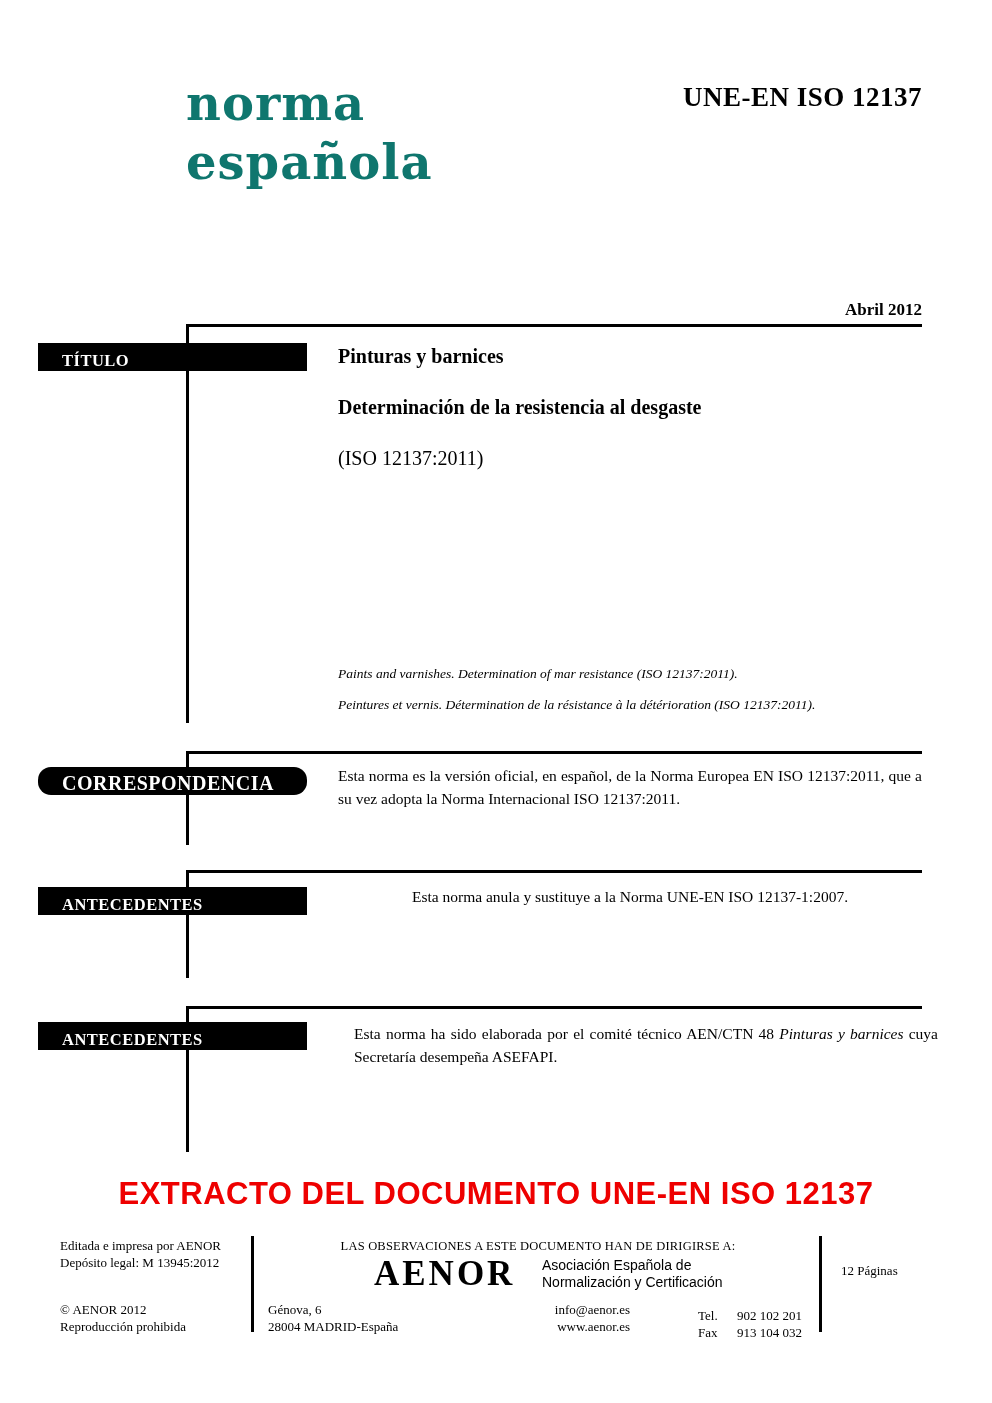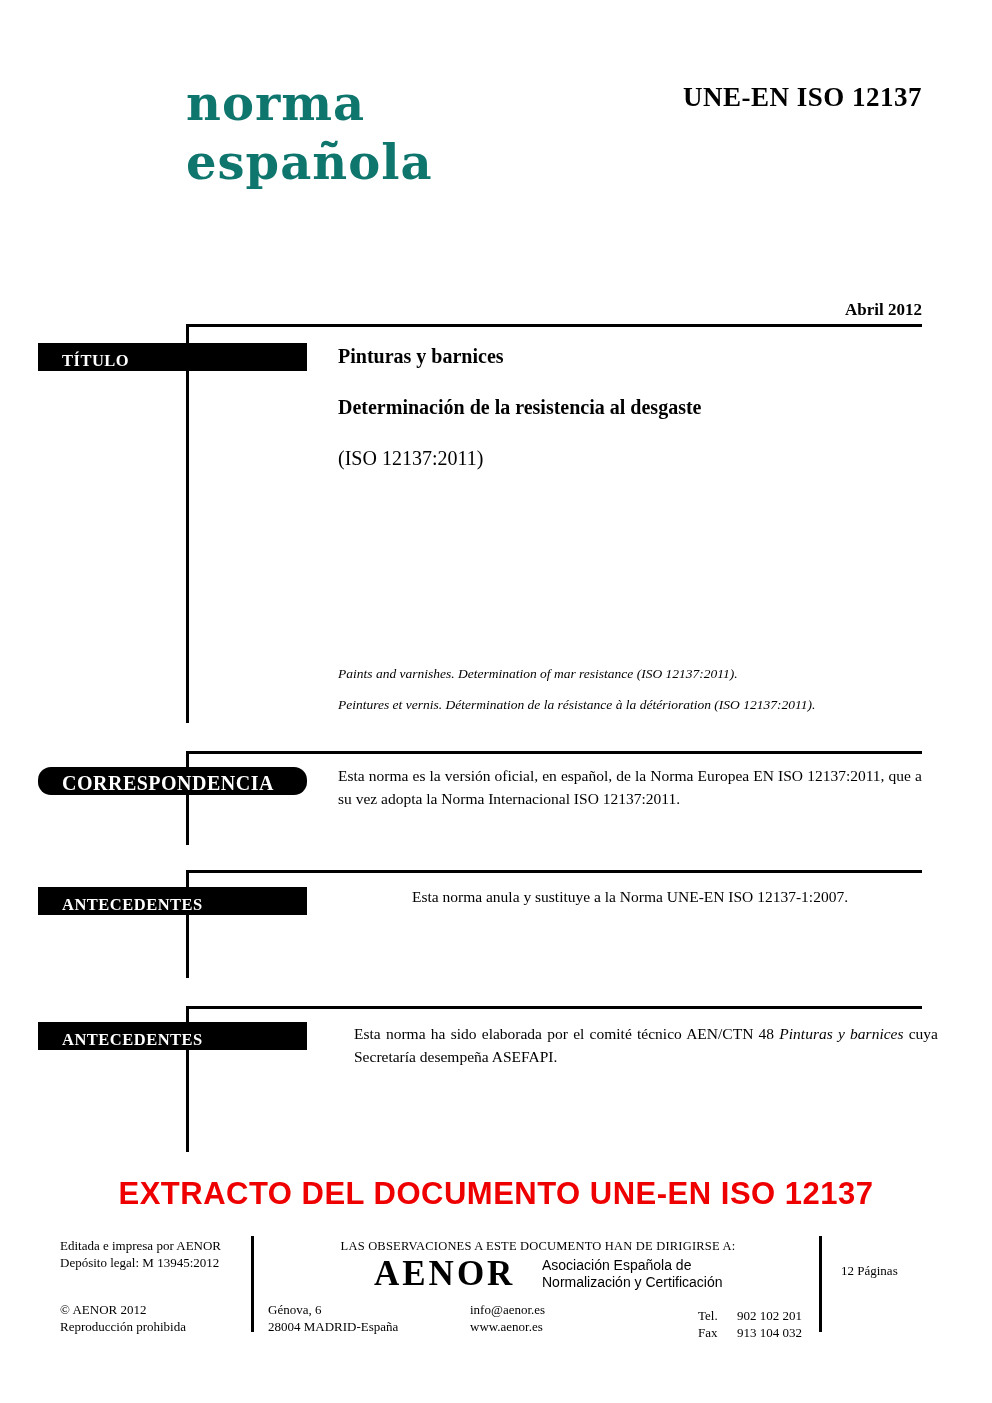--- a/index.html
+++ b/index.html
@@ -34,21 +34,21 @@
 
   .fsmall { font-size:13px; line-height:16.5px; }
   .fdivider { width:3px; background:#000; top:1236px; height:96px; }
   .notice { left:262px; width:552px; top:1239px; text-align:center; font-size:12.5px; letter-spacing:0.2px; }
   .aenor-logo { left:374px; top:1254px; font-size:35px; font-weight:700; letter-spacing:3px; }
   .aenor-tagline { left:542px; top:1257px; font-family:"Liberation Sans", sans-serif;
                    font-weight:400; font-size:14px; line-height:16.5px; }
   .telfax { left:698px; top:1308px; font-size:13px; line-height:16.5px; }
   .telfax .row { display:flex; }
   .telfax .lbl { width:39px; }
-  .email-block { left:470px; top:1302px; width:160px; text-align:left; font-size:13px; line-height:16.5px; }
+  .email-block { left:470px; top:1302px; width:160px; text-align:right; font-size:13px; line-height:16.5px; }
   .pages { left:841px; top:1263px; font-size:13px; }
 </style>
 </head>
 <body>
 
 <div class="page">
 
   <div class="abs logo">
     <div>norma</div>
     <div>española</div>

